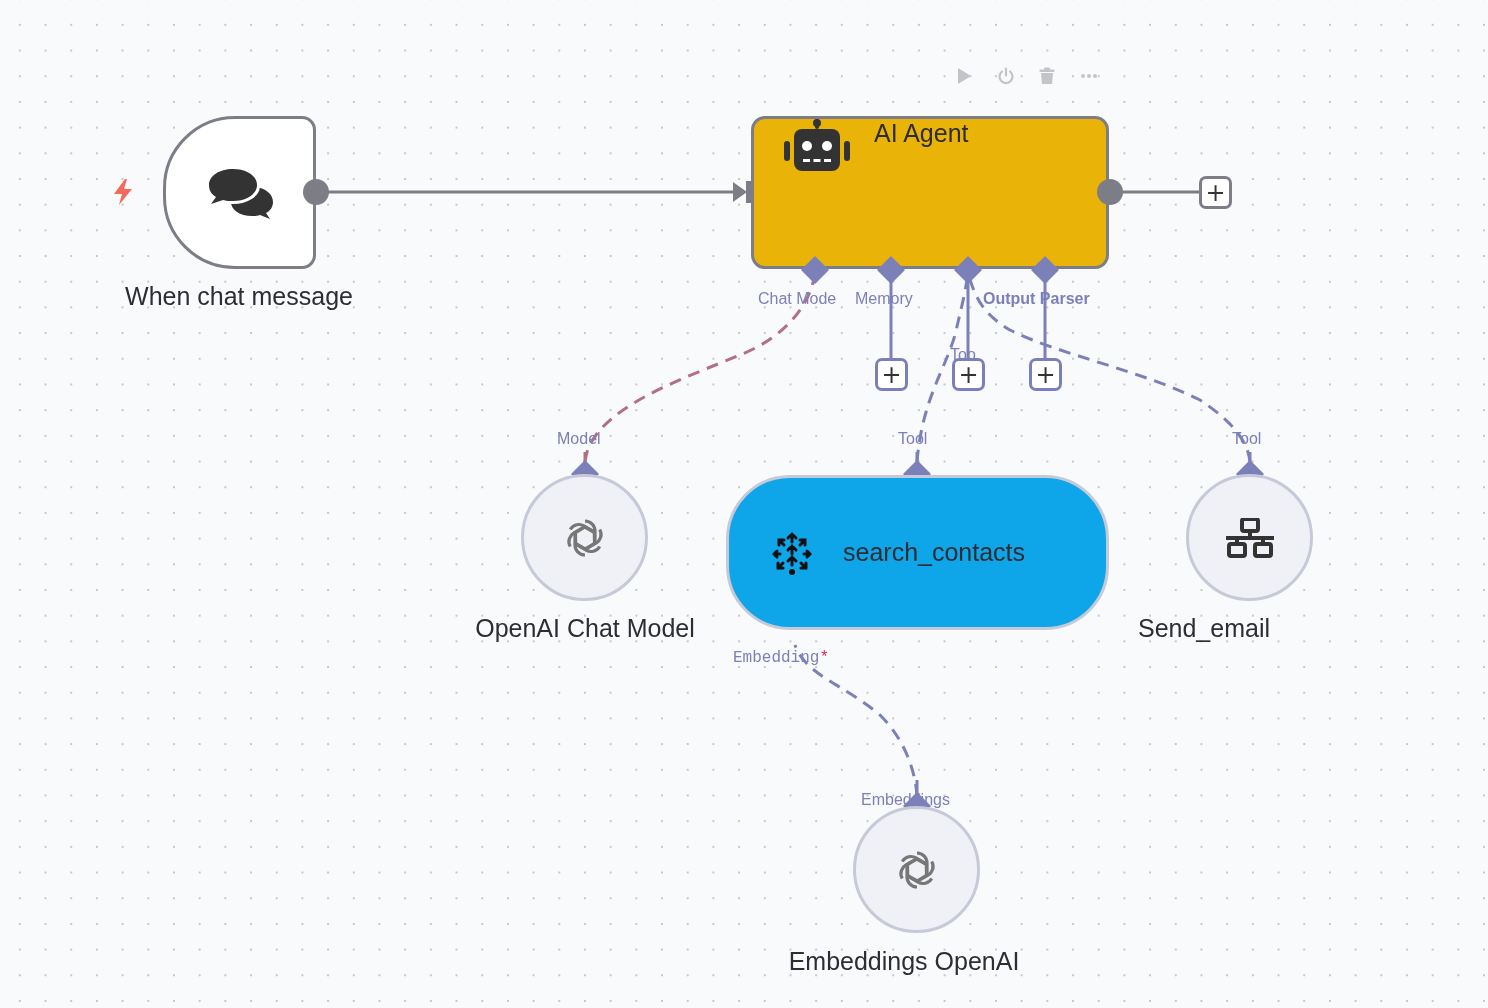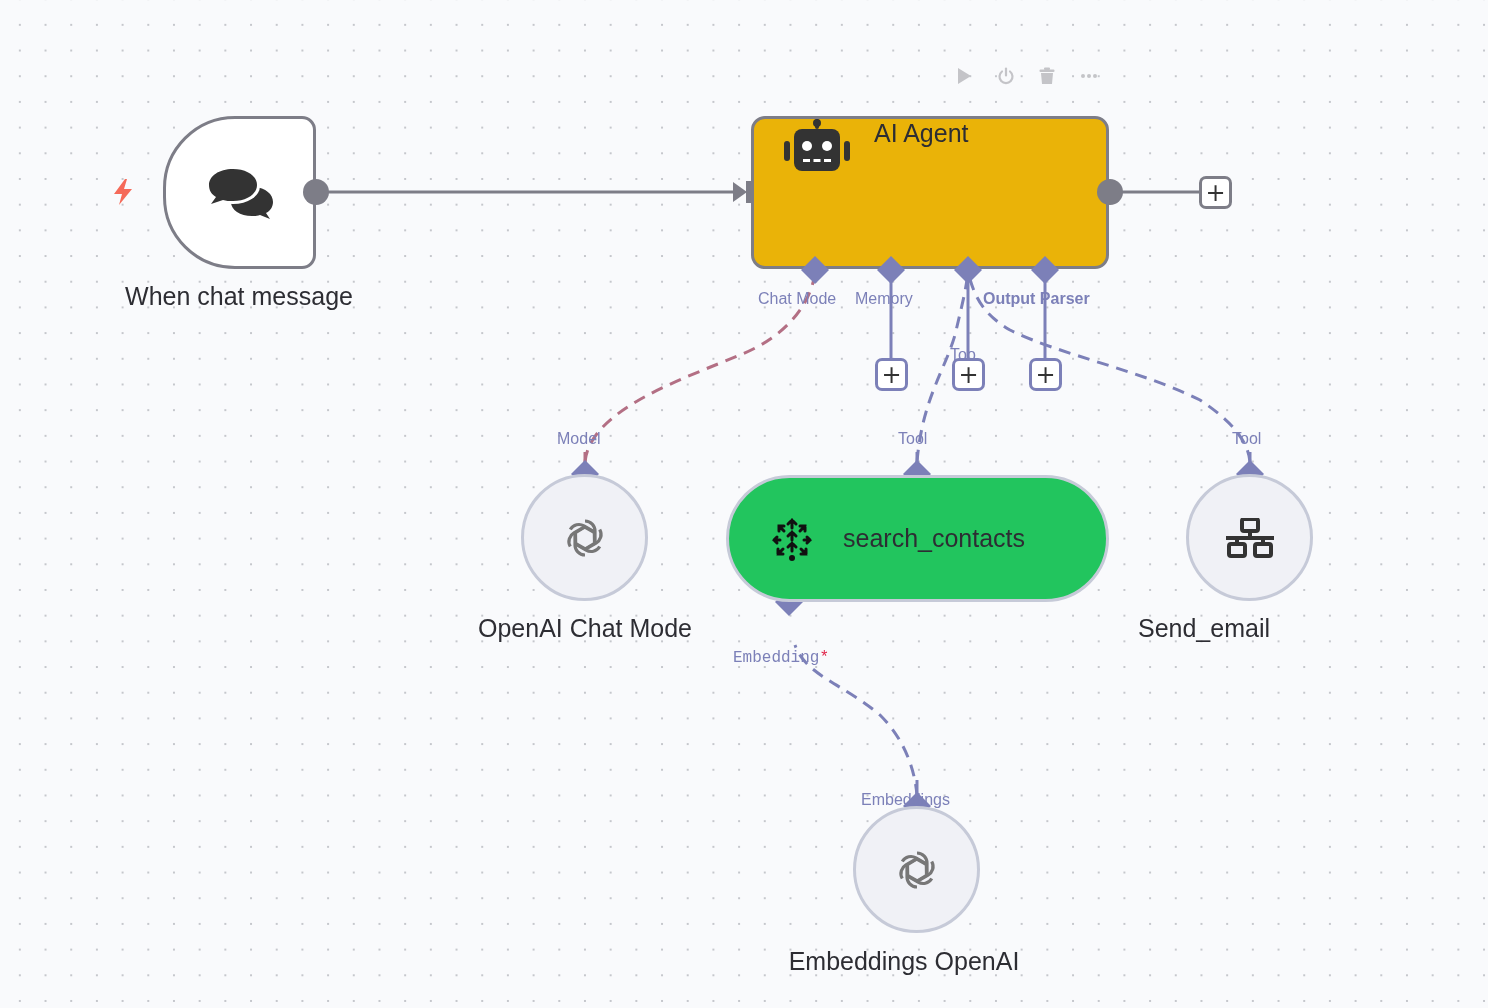--- a/index.html
+++ b/index.html
@@ -20,22 +20,22 @@
       display: flex; align-items: center; justify-content: center;
     }
     .agent-node {
       left: 751px; top: 116px; width: 358px; height: 153px;
       background: #eab308; border: 3px solid #7d7d87; border-radius: 14px;
       display: flex; align-items: flex-start;
     }
     .agent-node .agent-icon { margin-left: 28px; width: 70px; display: flex; justify-content: center; }
     .agent-node .agent-label { margin-left: 22px; font-size: 25px; color: #2d2d33; }
     .tool-node {
-      left: 726px; top: 475px; width: 383px; height: 127px;
-      background: #22c55e; border: 3px solid #c6cad8; border-radius: 64px;
+      left: 726px; top: 475px; width: 383px; height: 155px;
+      background: #0ea5e9; border: 3px solid #c6cad8; border-radius: 64px;
       display: flex; align-items: center;
     }
     .tool-node .tool-icon { margin-left: 36px; width: 54px; display: flex; justify-content: center; }
     .tool-node .tool-label { margin-left: 24px; font-size: 25px; color: #2d2d33; }
     .circle-node {
       width: 127px; height: 127px; border-radius: 50%;
       background: #f0f1f6; border: 3px solid #c6cad8;
       display: flex; align-items: center; justify-content: center;
     }
     .node-title {
@@ -183,21 +183,21 @@
           <path d="M25 8 C31 8 35 13 35 18 L35 30 L25 36"></path>
         </g>
       <path d="M25 8 C31 8 35 13 35 18 L35 30 L25 36" transform="rotate(60 25 25)"></path>
       <path d="M25 8 C31 8 35 13 35 18 L35 30 L25 36" transform="rotate(120 25 25)"></path>
       <path d="M25 8 C31 8 35 13 35 18 L35 30 L25 36" transform="rotate(180 25 25)"></path>
       <path d="M25 8 C31 8 35 13 35 18 L35 30 L25 36" transform="rotate(240 25 25)"></path>
       <path d="M25 8 C31 8 35 13 35 18 L35 30 L25 36" transform="rotate(300 25 25)"></path>
     </g>
   </svg>
 </div>
-<div class="node-title" style="left:445px;top:612px;width:280px;">OpenAI Chat Mode</div>
+<div class="node-title" style="left:445px;top:612px;width:280px;">OpenAI Chat Model</div>
 
 <span class="port-label" style="left:898px;top:428px;">Tool</span>
 <div class="node tool-node">
   <span class="tool-icon">
     <svg width="44" height="46" viewBox="0 0 44 46">
       <g fill="none" stroke="#111" stroke-width="3" stroke-linecap="round">
         <path d="M22 4 L22 12 M18 8 L22 4 L26 8"></path>
         <path d="M9 10 L14 15 M9 15 L9 10 L14 10"></path>
         <path d="M35 10 L30 15 M35 15 L35 10 L30 10"></path>
         <path d="M22 16 L22 24 M18 20 L22 16 L26 20"></path>

